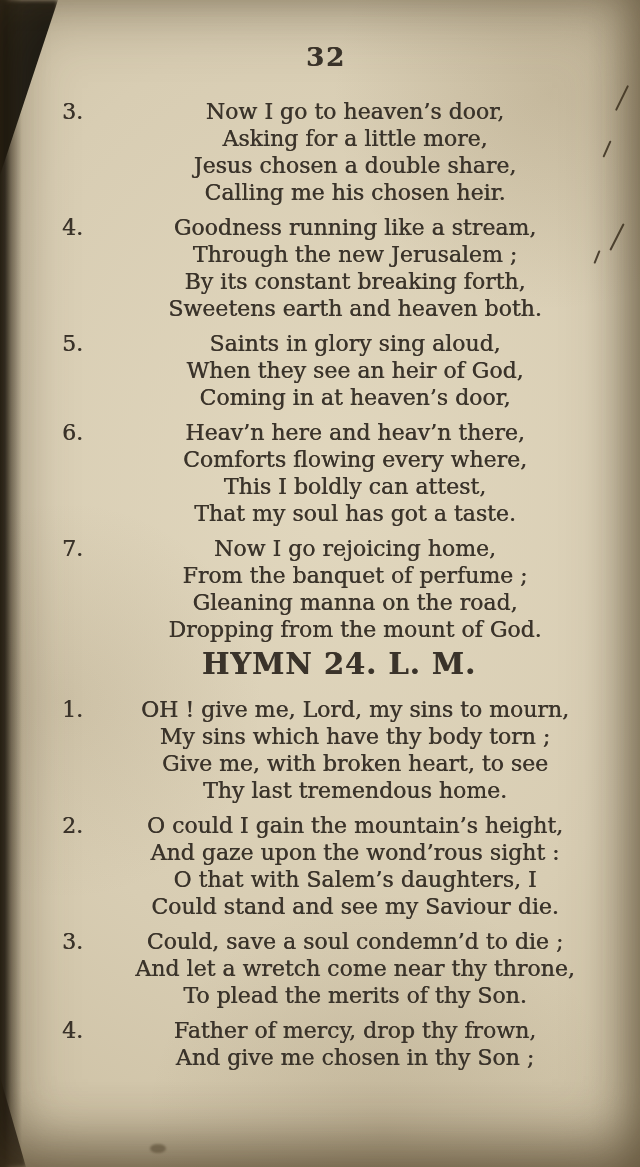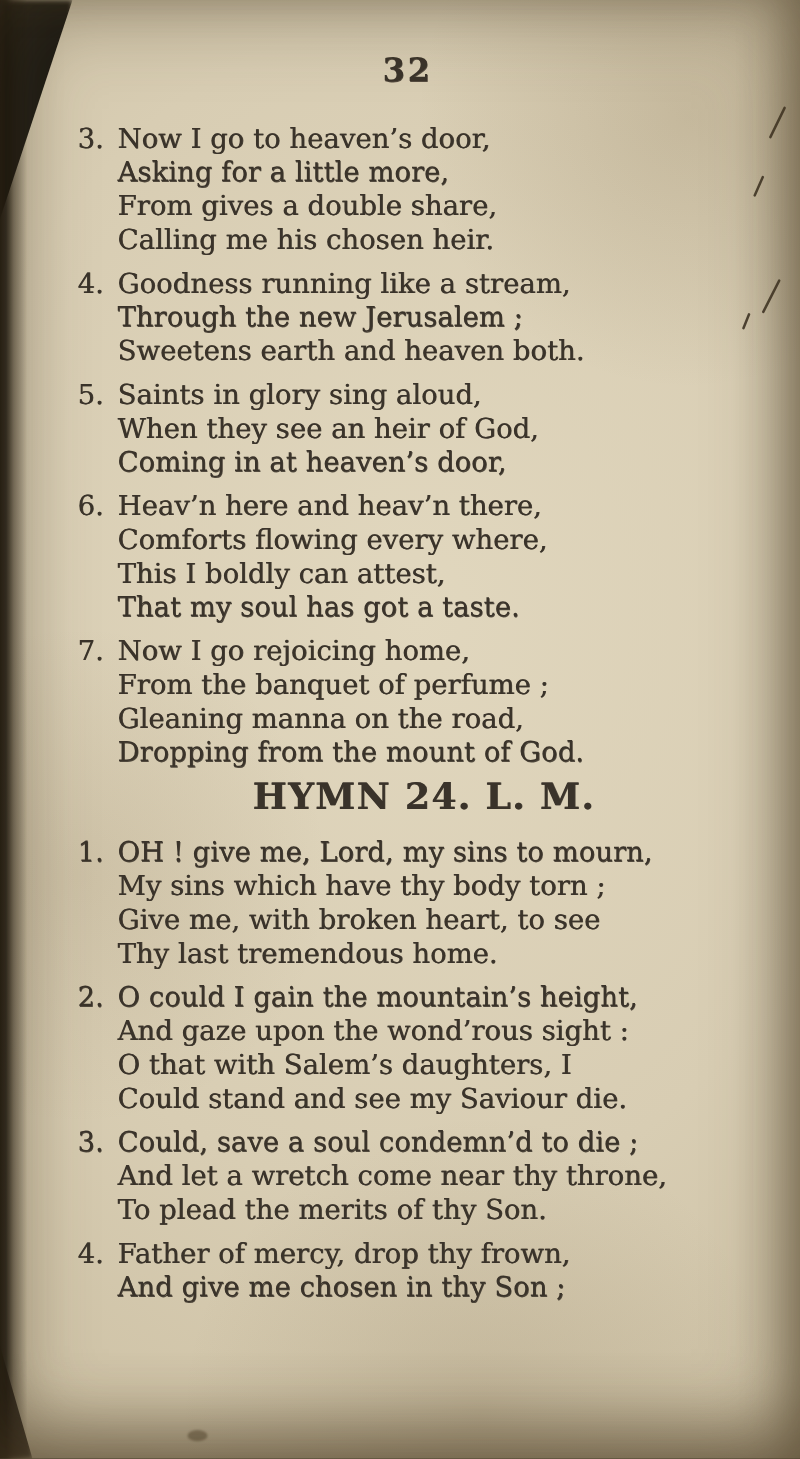--- a/index.html
+++ b/index.html
@@ -68,21 +68,21 @@
     margin-left: 12px;
   }
   .content {
     position: absolute; top: 98px; left: 62px; right: 24px;
     font-size: 22px; line-height: 27px;
     z-index: 3;
     text-shadow: 0.45px 0.25px 0 rgba(56, 49, 40, 0.85);
   }
   .verse { display: flex; margin-bottom: 8px; }
   .verse-num { flex: 0 0 32px; width: 32px; }
-  .verse-lines { flex: 1; }
+  .verse-lines { flex: 1; text-align: center; }
   .hymn-heading {
     text-align: center;
     font-size: 29px; font-weight: bold;
     letter-spacing: 1px;
     margin: 0 0 18px 0;
   }
   .ink-mark {
     position: absolute;
     width: 2px;
     background: rgba(55, 45, 30, 0.85);
@@ -112,29 +112,30 @@
   <div class="corner-wedge-bottom"></div>
 
   <div class="page-number">32</div>
 
   <div class="content" id="content">
       <div class="verse">
         <span class="verse-num">3.</span>
         <div class="verse-lines">
           <div class="verse-line">Now I go to heaven’s door,</div>
           <div class="verse-line">Asking for a little more,</div>
-          <div class="verse-line">From gives a double share,</div>
+          <div class="verse-line">Jesus chosen a double share,</div>
           <div class="verse-line">Calling me his chosen heir.</div>
         </div>
       </div>
       <div class="verse">
         <span class="verse-num">4.</span>
         <div class="verse-lines">
           <div class="verse-line">Goodness running like a stream,</div>
           <div class="verse-line">Through the new Jerusalem ;</div>
+          <div class="verse-line">By its constant breaking forth,</div>
           <div class="verse-line">Sweetens earth and heaven both.</div>
         </div>
       </div>
       <div class="verse">
         <span class="verse-num">5.</span>
         <div class="verse-lines">
           <div class="verse-line">Saints in glory sing aloud,</div>
           <div class="verse-line">When they see an heir of God,</div>
           <div class="verse-line">Coming in at heaven’s door,</div>
         </div>

